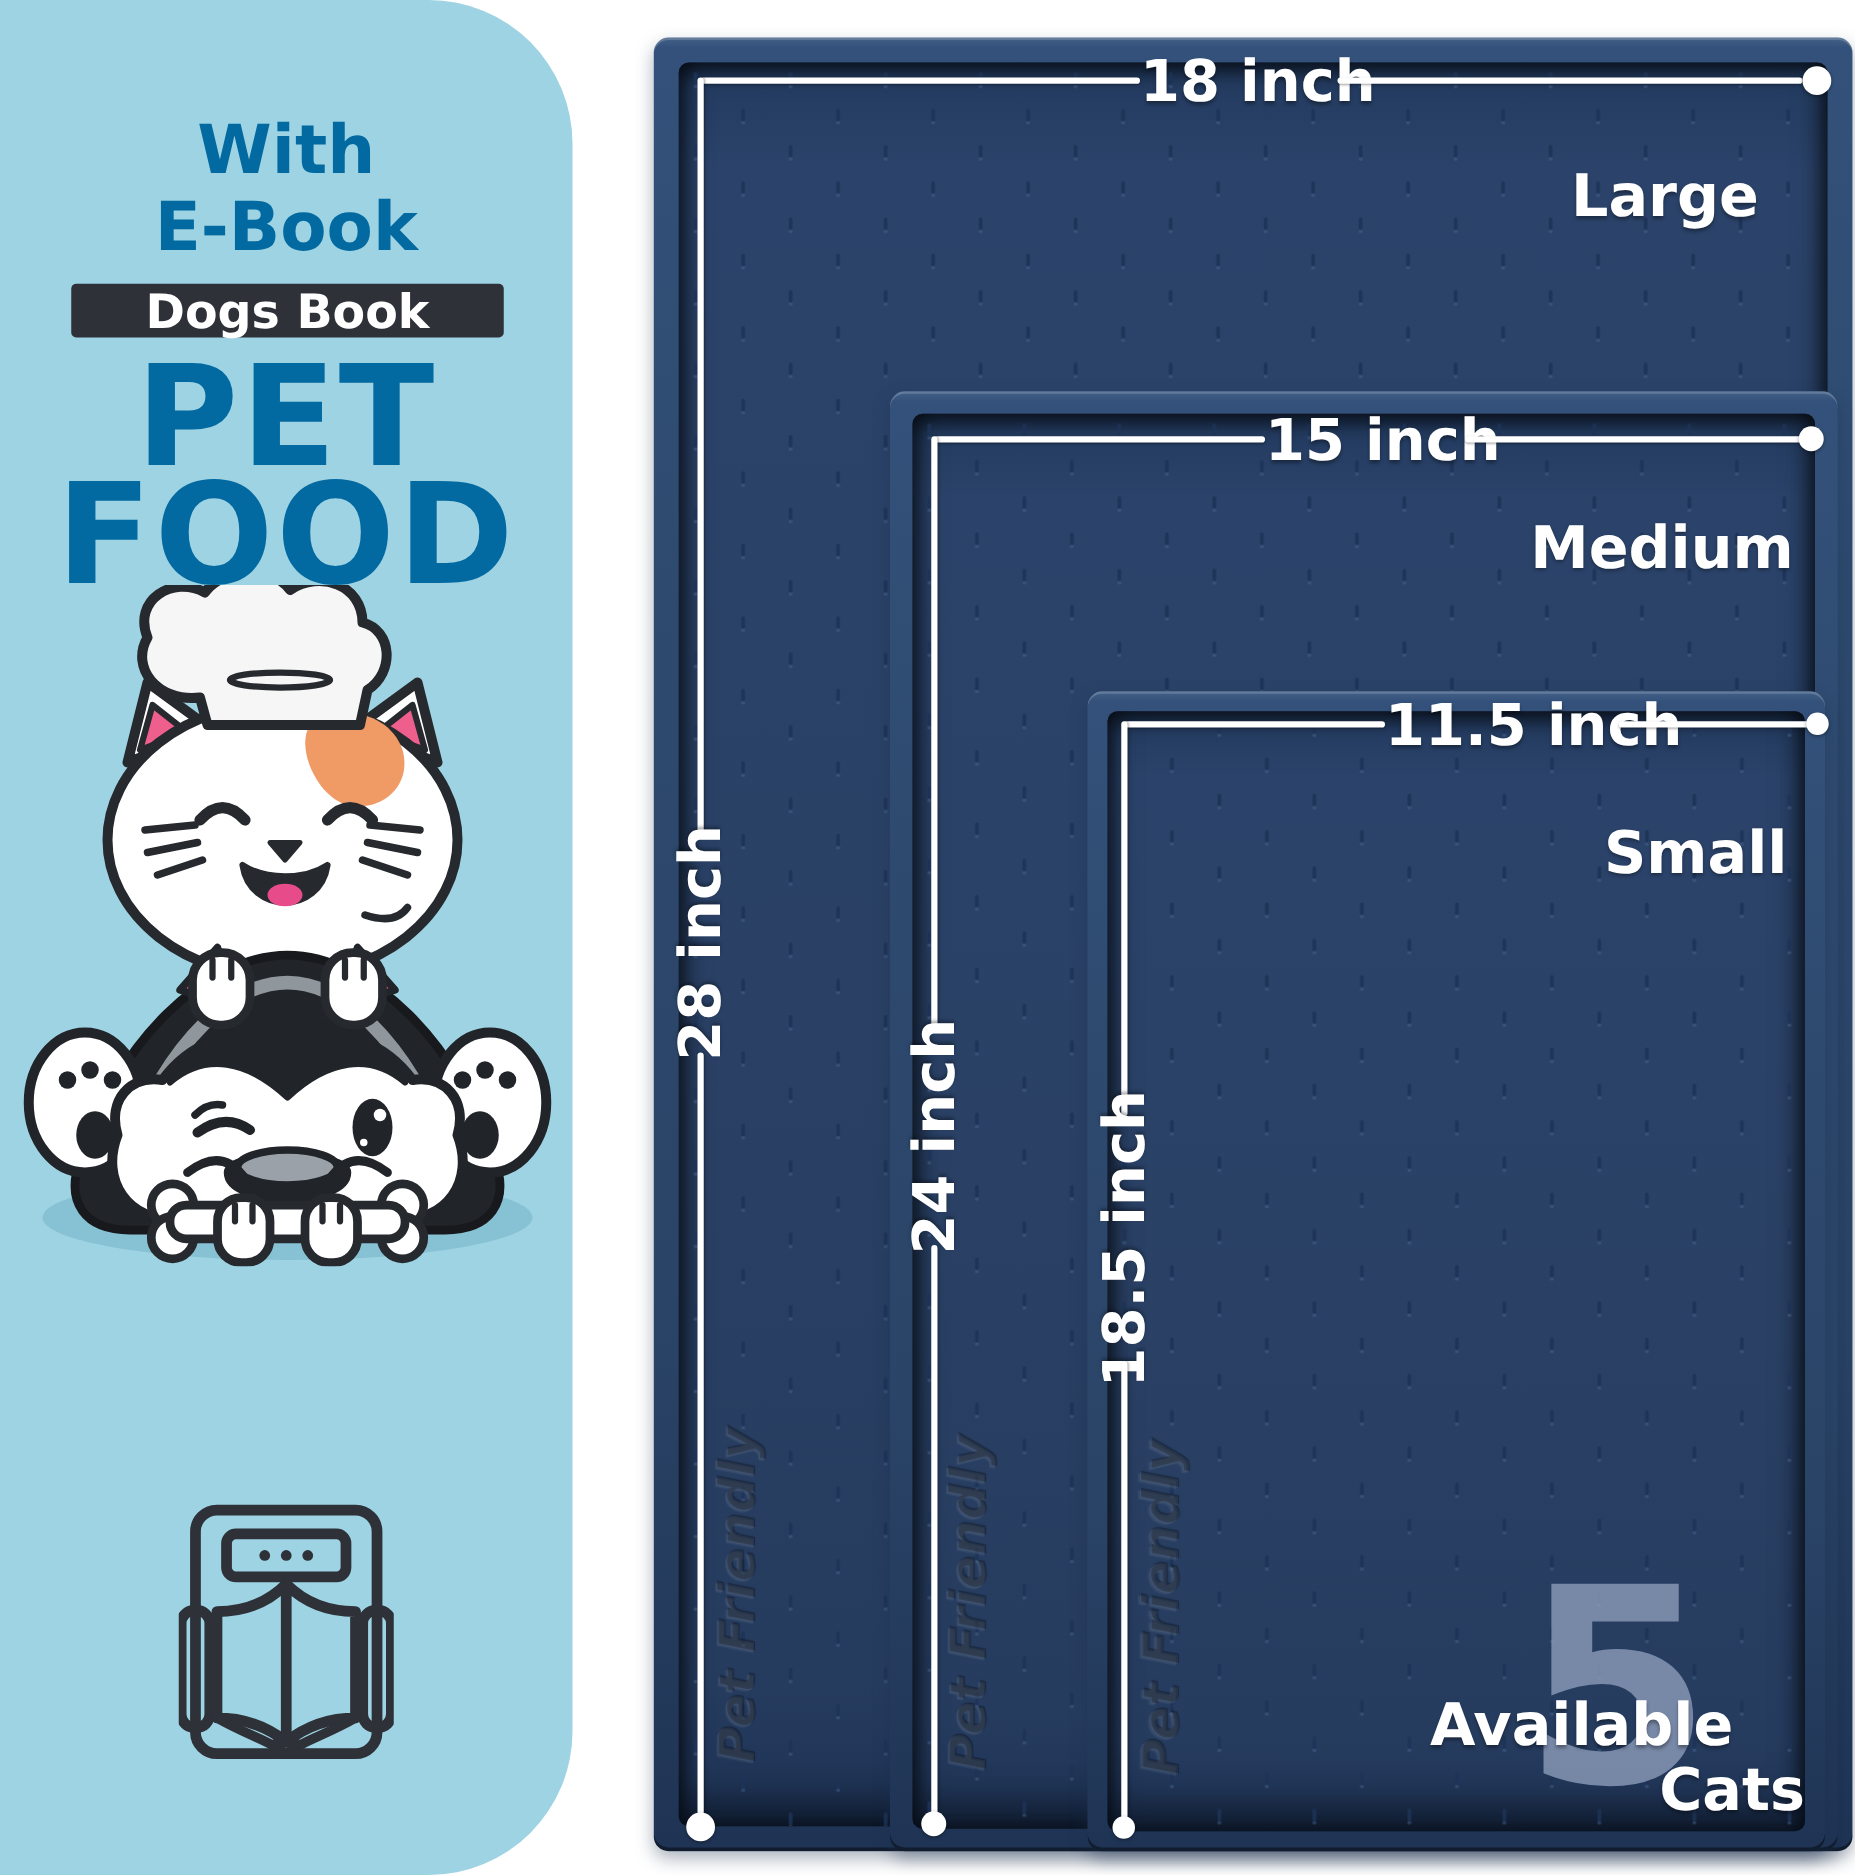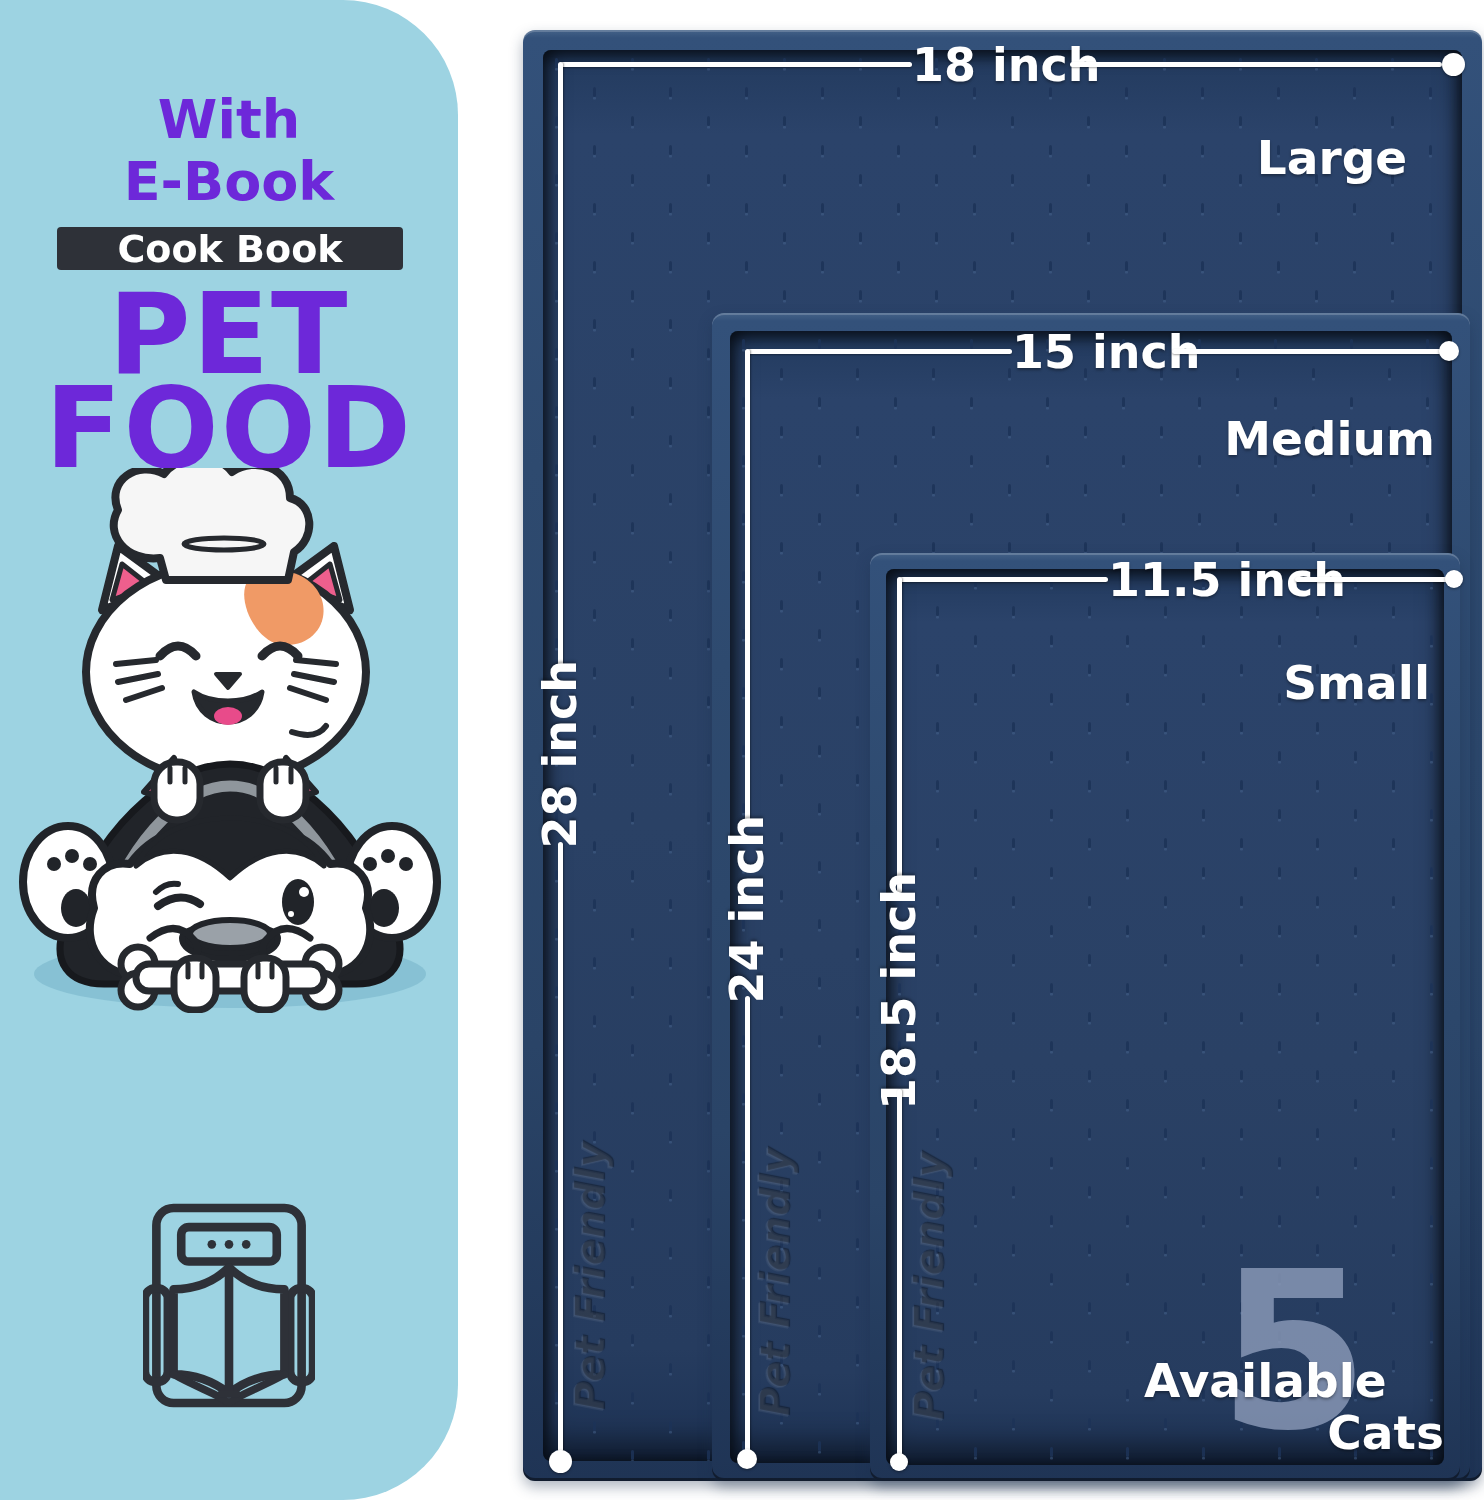--- a/index.html
+++ b/index.html
@@ -2,21 +2,21 @@
 <html><head>
 <meta charset="utf-8">
 <style>
   html,body{margin:0;padding:0;background:#ffffff;}
   #stage{position:relative;width:1484px;height:1500px;background:#ffffff;overflow:hidden;
          font-family:"DejaVu Sans","Liberation Sans",sans-serif;}
 
   
   .panel{position:absolute;left:0;top:0;width:458px;height:1500px;background:#9dd3e2;
          border-radius:0 115px 115px 0;}
-  .panel .txt{position:absolute;left:0;width:458px;text-align:center;color:#6d28d9;font-weight:700;}
+  .panel .txt{position:absolute;left:0;width:458px;text-align:center;color:#0369a1;font-weight:700;}
   .eyebrow1{top:88px;font-size:54px;}
   .eyebrow2{top:150px;font-size:54px;}
   .badge{position:absolute;left:57px;top:227px;width:346px;height:43px;background:#2e3138;
          border-radius:4px;display:flex;align-items:center;justify-content:center;}
   .badge span{color:#ffffff;font-size:38px;font-weight:700;}
   .big1{top:278px;font-size:112px;font-weight:800;letter-spacing:2px;line-height:1;}
   .big2{top:372px;font-size:112px;font-weight:800;letter-spacing:2px;line-height:1;}
   .aud1{top:1005px;font-size:52px;}
   .aud2{top:1060px;font-size:52px;}
   .illus{position:absolute;left:10px;top:468px;width:440px;height:545px;}
@@ -68,21 +68,21 @@
 </style>
 </head>
 <body>
 
 <div id="stage">
 
   <div class="panel">
     <div class="txt eyebrow1">With</div>
     <div class="txt eyebrow2">E-Book</div>
     <div class="badge">
-      <span>Cook Book</span>
+      <span>Dogs Book</span>
     </div>
     <div class="txt big1">PET</div>
     <div class="txt big2">FOOD</div>
 
     <svg class="illus" viewBox="0 0 440 545">
       <ellipse cx="220" cy="506" rx="196" ry="34" fill="#74b3c8" opacity="0.55"></ellipse>
 
       <g stroke="#26292e" stroke-width="8" stroke-linejoin="round" stroke-linecap="round">
         <path d="M92,142 L108,78 L160,116 Z" fill="#ffffff"></path>
         <path d="M340,142 L324,78 L272,116 Z" fill="#ffffff"></path>

